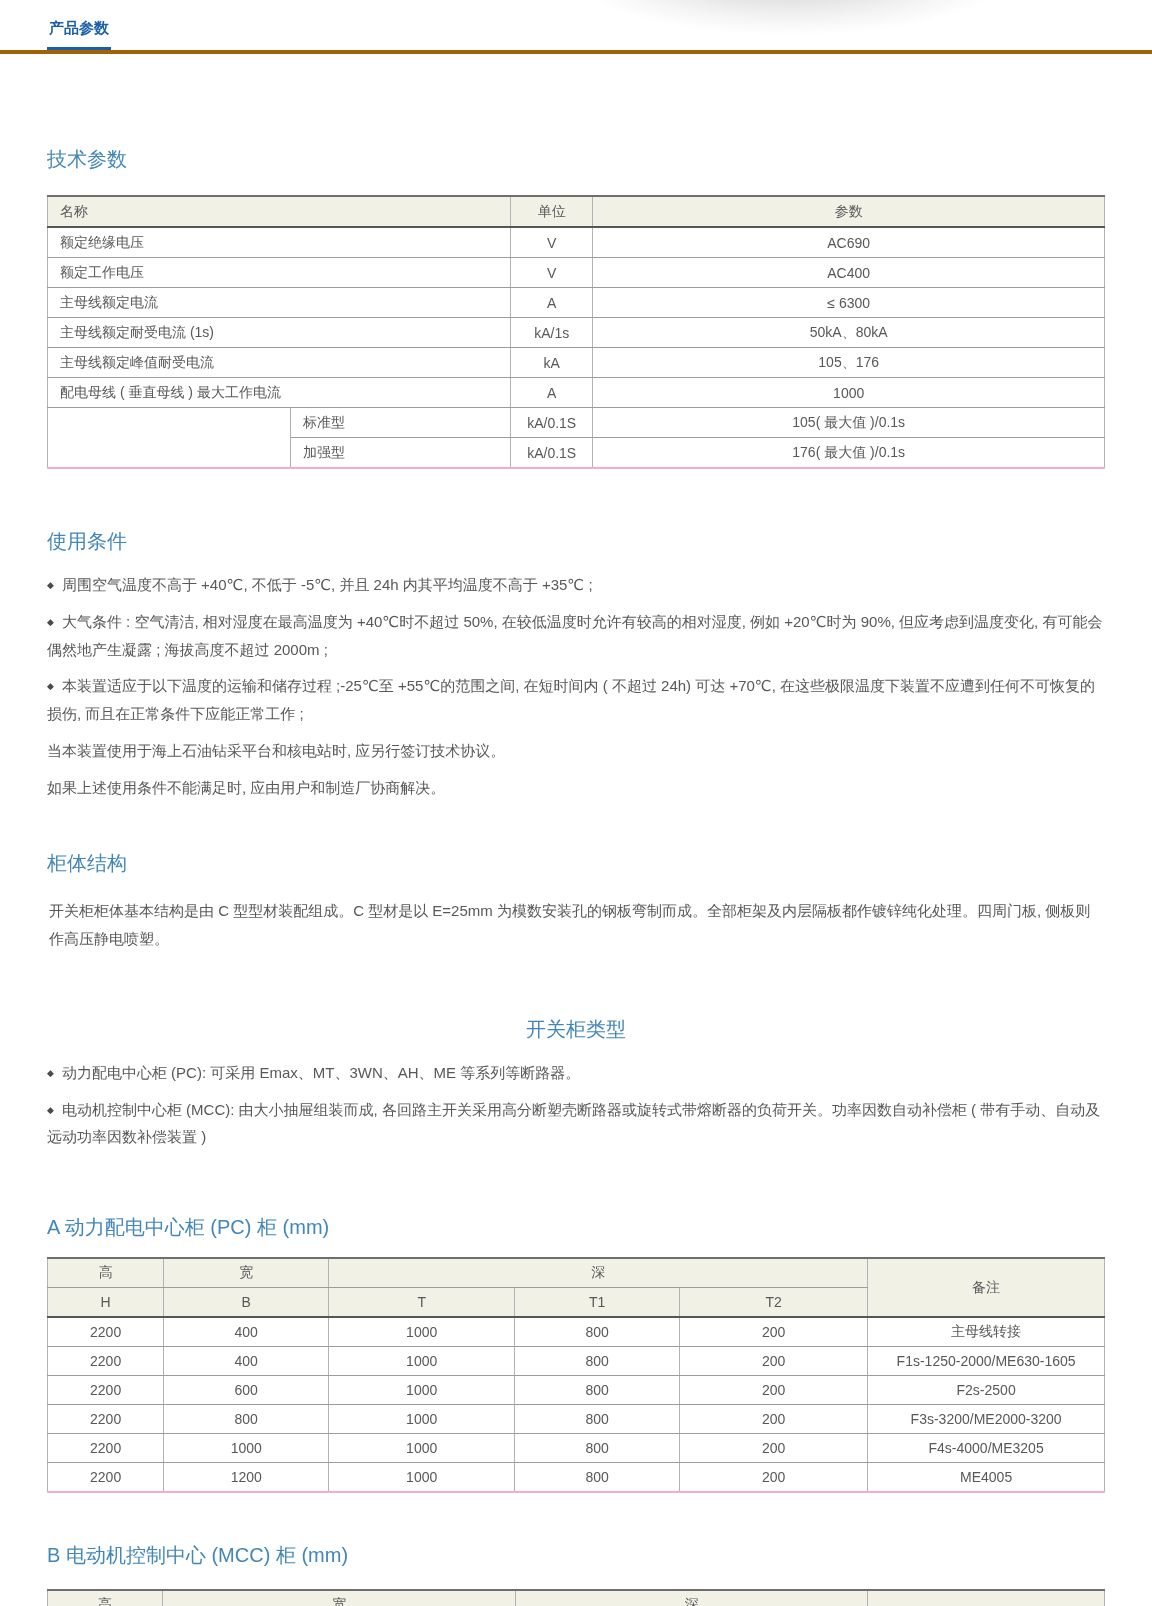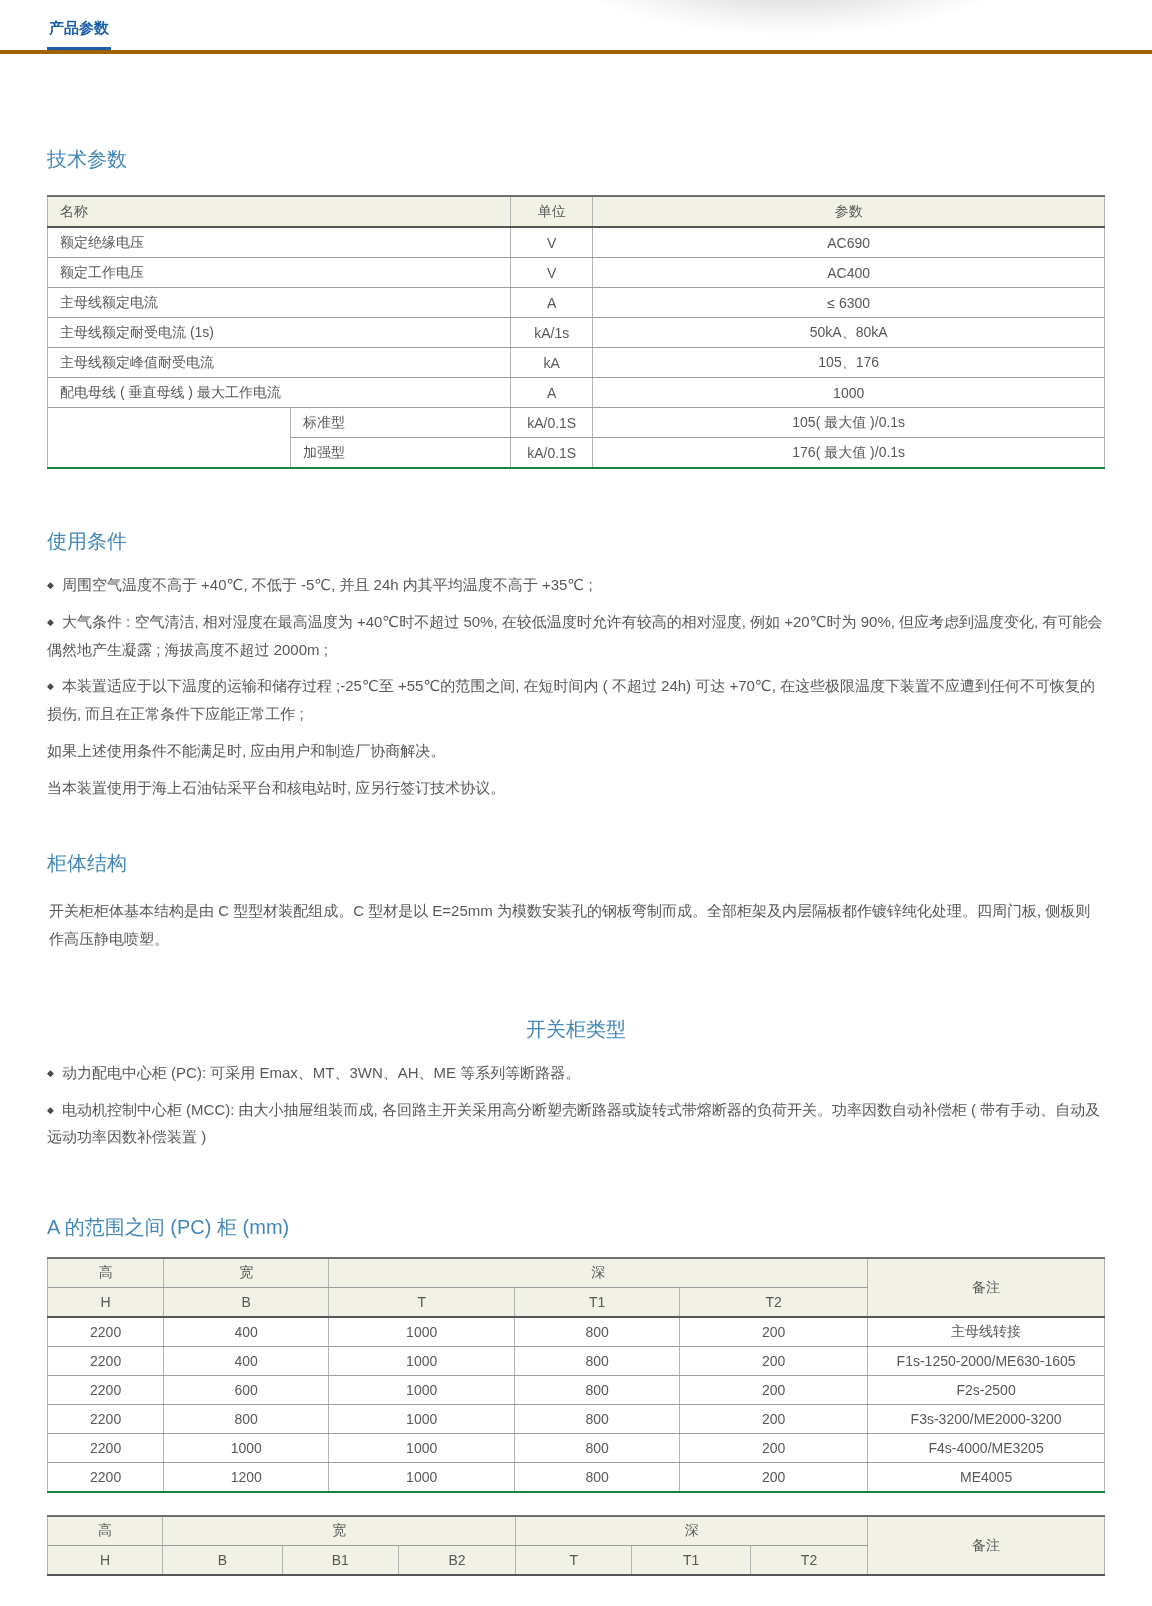--- a/index.html
+++ b/index.html
@@ -34,21 +34,21 @@
   }
   .h-tech{margin-top:93px;}
   .h-cond{margin-top:60px;}
   .h-struct{margin-top:50px;}
   .h-types{margin-top:64px;text-align:center;}
   .h-pc{margin-top:64px;}
   .h-mcc{margin-top:50px;}
 
   table.tbl{
     width:100%;border-collapse:collapse;font-size:14px;color:#58585a;
-    border-top:2px solid #6e6e6e;border-bottom:2px solid #15803d;
+    border-top:2px solid #6e6e6e;border-bottom:2px solid #f9a8d4;
     margin-top:24px;
   }
   .tbl th,.tbl td{
     border:1px solid #b3b3b3;
     border-top-color:#9c9c9c;border-bottom-color:#9c9c9c;
     height:27px;padding:1px 8px;
     text-align:center;font-weight:normal;
   }
   .tbl th{background:#f1f1e6;}
   .tbl .heavy-b{border-bottom:2px solid #565656 !important;}
@@ -131,34 +131,34 @@
       <td>176( 最大值 )/0.1s</td>
     </tr>
   </tbody>
     </table>
 
   <h2 class="sec-h h-cond">使用条件</h2>
   <div class="bullets">
     <p class="para bullet-line"><span class="dm">◆</span><span>周围空气温度不高于 +40℃, 不低于 -5℃, 并且 24h 内其平均温度不高于 +35℃ ;</span></p>
     <p class="para bullet-line"><span class="dm">◆</span><span>大气条件 : 空气清洁, 相对湿度在最高温度为 +40℃时不超过 50%, 在较低温度时允许有较高的相对湿度, 例如 +20℃时为 90%, 但应考虑到温度变化, 有可能会偶然地产生凝露 ; 海拔高度不超过 2000m ;</span></p>
     <p class="para bullet-line"><span class="dm">◆</span><span>本装置适应于以下温度的运输和储存过程 ;-25℃至 +55℃的范围之间, 在短时间内 ( 不超过 24h) 可达 +70℃, 在这些极限温度下装置不应遭到任何不可恢复的损伤, 而且在正常条件下应能正常工作 ;</span></p>
+    <p class="para bullet-line">当本装置使用于海上石油钻采平台和核电站时, 应另行签订技术协议。</p>
     <p class="para bullet-line">如果上述使用条件不能满足时, 应由用户和制造厂协商解决。</p>
-    <p class="para bullet-line">当本装置使用于海上石油钻采平台和核电站时, 应另行签订技术协议。</p>
   </div>
 
   <h2 class="sec-h h-struct">柜体结构</h2>
   <p class="para body-para">开关柜柜体基本结构是由 C 型型材装配组成。C 型材是以 E=25mm 为模数安装孔的钢板弯制而成。全部柜架及内层隔板都作镀锌纯化处理。四周门板, 侧板则作高压静电喷塑。</p>
 
   <h2 class="sec-h h-types">开关柜类型</h2>
   <div class="bullets">
     <p class="para bullet-line"><span class="dm">◆</span><span>动力配电中心柜 (PC): 可采用 Emax、MT、3WN、AH、ME 等系列等断路器。</span></p>
     <p class="para bullet-line"><span class="dm">◆</span><span>电动机控制中心柜 (MCC): 由大小抽屉组装而成, 各回路主开关采用高分断塑壳断路器或旋转式带熔断器的负荷开关。功率因数自动补偿柜 ( 带有手动、自动及远动功率因数补偿装置 )</span></p>
   </div>
 
-  <h2 class="sec-h h-pc">A 的范围之间 (PC) 柜 (mm)</h2>
+  <h2 class="sec-h h-pc">A 动力配电中心柜 (PC) 柜 (mm)</h2>
   <table class="tbl dim">
     <colgroup>
         <col style="width:11%">
         <col style="width:15.6%">
         <col style="width:17.6%">
         <col style="width:15.6%">
         <col style="width:17.8%">
         <col style="width:22.4%">
       </colgroup>
     <tbody>
@@ -219,20 +219,21 @@
       <td>2200</td>
       <td>1200</td>
       <td>1000</td>
       <td>800</td>
       <td>200</td>
       <td>ME4005</td>
     </tr>
   </tbody>
     </table>
 
+  <h2 class="sec-h h-mcc">B 电动机控制中心 (MCC) 柜 (mm)</h2>
   <table class="tbl dim mcc-t">
     <colgroup>
         <col style="width:10.9%">
         <col style="width:11.3%">
         <col style="width:11%">
         <col style="width:11.1%">
         <col style="width:11%">
         <col style="width:11.2%">
         <col style="width:11.1%">
         <col style="width:22.4%">

